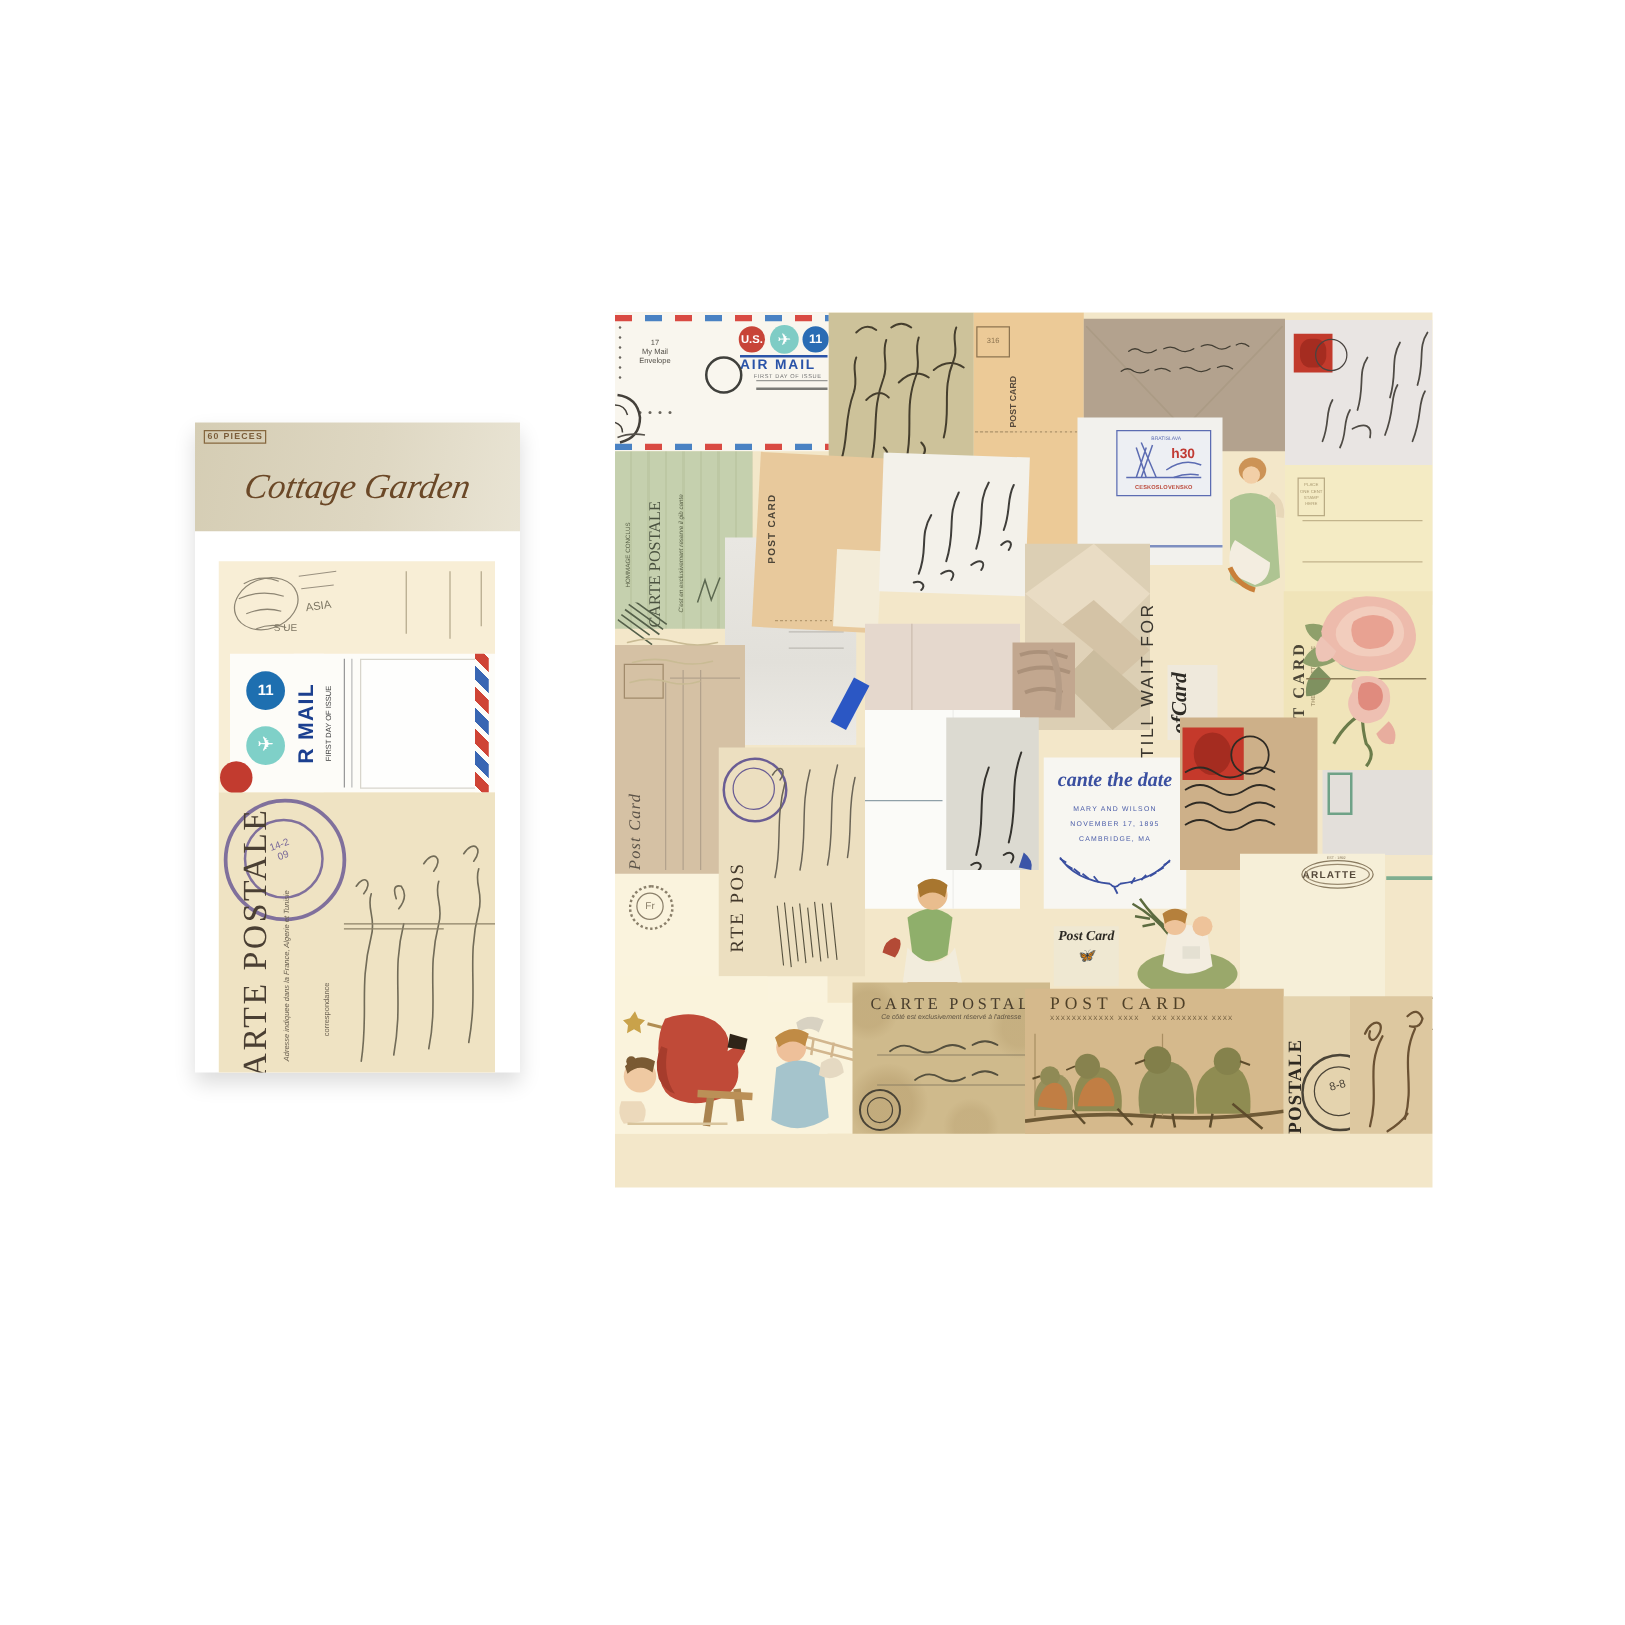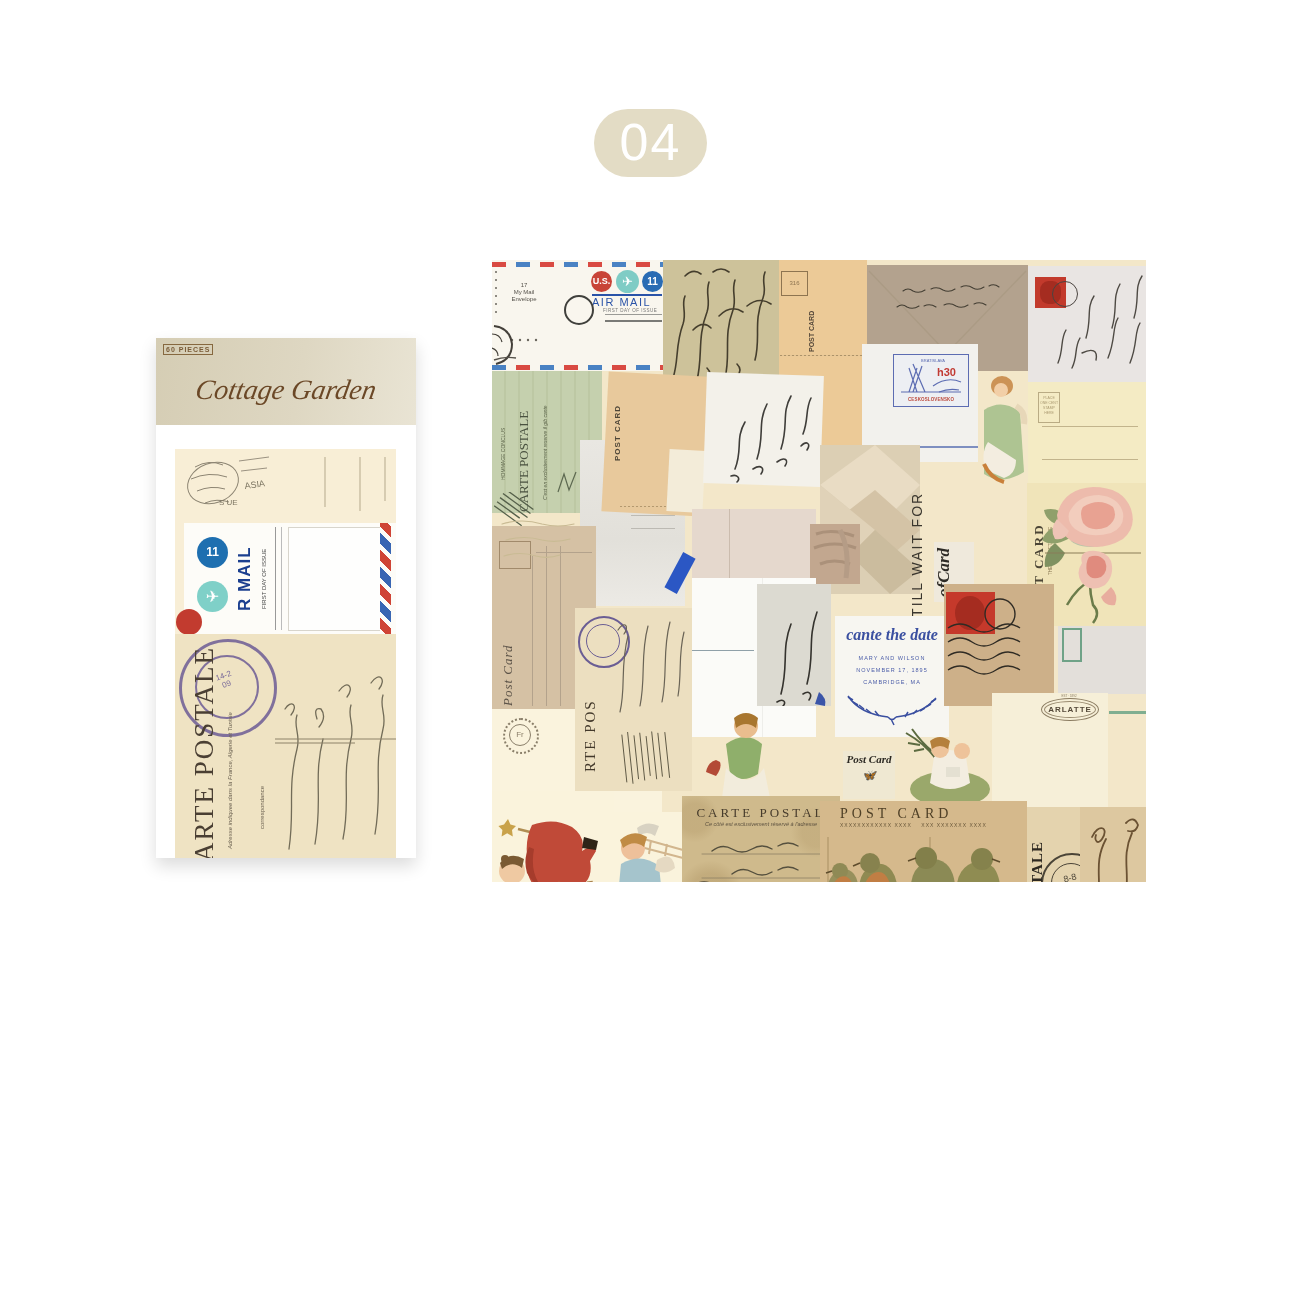--- a/index.html
+++ b/index.html
@@ -1,20 +1,19 @@
 <!DOCTYPE html>
 <html><head><meta charset="utf-8">
 <style>
 html,body{margin:0;padding:0;width:1300px;height:1300px;background:#ffffff;font-family:"Liberation Sans",sans-serif;overflow:hidden}
 .a{position:absolute}
 </style></head>
 <body>
 <div style="position:relative;width:1300px;height:1300px;overflow:hidden">
 
-<div class="a" style="left:594px;top:109px;width:113px;height:68px;border-radius:34px;background:#e3dcc5;color:#ffffff;font-size:52px;text-align:center;line-height:66px;letter-spacing:2px">04</div>
 
 <div class="a" id="pack" style="left:156px;top:338px;width:260px;height:520px;background:#ffffff;box-shadow:0 8px 16px rgba(0,0,0,0.14)">
 
   <div class="a" style="left:0;top:0;width:260px;height:87px;background:linear-gradient(100deg,#d5cdb4 0%,#ded7c2 55%,#e9e4d4 100%)">
 
     <div class="a" style="left:7px;top:6px;border:1px solid #86683f;color:#7a5c38;font-size:7px;font-weight:bold;padding:1px 2px;letter-spacing:1px">60 PIECES</div>
 
     <div class="a" style="left:0;top:36px;width:260px;text-align:center;font-family:'Liberation Serif',serif;font-style:italic;font-size:28px;color:#6b4827;transform:skewX(-10deg)">Cottage Garden</div>
   </div>
 
@@ -69,36 +68,36 @@
         <path d="M14,210 C20,170 12,150 22,110 C26,95 18,88 22,76 M10,70 C16,60 24,66 16,76"></path>
         <path d="M40,205 C48,160 38,140 48,100 M44,88 q8,-10 2,-18 q-8,-2 -4,10"></path>
         <path d="M68,200 C76,160 66,140 76,100 C80,85 72,78 76,66 M64,52 C72,40 80,48 72,58"></path>
         <path d="M100,195 C108,150 98,130 108,90 C112,75 104,68 108,56 M96,44 C104,32 112,40 104,50"></path>
       </g>
       <path d="M0,100 h121 M0,104 h80" stroke="#8d8268" stroke-width="1" fill="none"></path>
     </svg>
   </div>
 </div>
 
-<div class="a" id="collage" style="left:492px;top:260px;width:654px;height:622px;background:#f3e7c9;overflow:hidden">
+<div class="a" id="collage" style="left:492px;top:250px;width:654px;height:700px;background:#f3e7c9;overflow:hidden">
 
   <div class="a" style="left:0;top:0;width:171px;height:111px;background:#f9f6ee"></div>
 
   <div class="a" style="left:0;top:2px;width:171px;height:5px;background:repeating-linear-gradient(90deg,#d94a42 0 14px,#f9f6ee 14px 24px,#4a82c3 24px 38px,#f9f6ee 38px 48px)"></div>
 
   <div class="a" style="left:0;top:105px;width:171px;height:5px;background:repeating-linear-gradient(90deg,#4a82c3 0 14px,#f9f6ee 14px 24px,#d94a42 24px 38px,#f9f6ee 38px 48px)"></div>
 
   <div class="a" style="left:99px;top:11px;width:21px;height:21px;border-radius:50%;background:#c84438;color:#fff;font-size:9px;font-weight:bold;text-align:center;line-height:21px">U.S.</div>
 
   <div class="a" style="left:124px;top:10px;width:23px;height:23px;border-radius:50%;background:#7fccc5;color:#fff;font-size:13px;text-align:center;line-height:23px">✈</div>
 
   <div class="a" style="left:150px;top:11px;width:21px;height:21px;border-radius:50%;background:#2a6cb4;color:#fff;font-size:10px;font-weight:bold;text-align:center;line-height:21px">11</div>
 
   <div class="a" style="left:100px;top:34px;width:70px;height:1.5px;background:#2a53a8"></div>
-  <div class="a" style="left:100px;top:36px;width:72px;color:#2a53a8;font-size:11px;font-weight:normal;letter-spacing:1.5px">AIR MAIL</div>
+  <div class="a" style="left:100px;top:36px;width:72px;color:#2a53a8;font-size:11px;font-weight:bold;letter-spacing:1.5px">AIR MAIL</div>
 
   <div class="a" style="left:111px;top:48px;width:64px;color:#777;font-size:4.5px;letter-spacing:0.5px;white-space:nowrap">FIRST DAY OF ISSUE</div>
   <div class="a" style="left:113px;top:54px;width:57px;height:1px;background:#9a9a96"></div>
   <div class="a" style="left:113px;top:60px;width:57px;height:1.5px;background:#7a7a76"></div>
 
   <div class="a" style="left:72px;top:35px;width:26px;height:26px;border-radius:50%;border:2px solid #40403c"></div>
 
   <div class="a" style="left:14px;top:22px;width:36px;color:#55514a;font-size:6px;text-align:center;line-height:7px">17<br>My Mail<br>Envelope</div>
 
   <svg class="a" style="left:0;top:8px" width="60" height="100" viewBox="0 0 60 100">
@@ -350,21 +349,21 @@
       <circle cx="56" cy="30" r="15"></circle>
     </g>
   </svg>
 
   <div class="a" style="left:566px;top:366px;width:88px;height:68px;background:#e3dfda"></div>
   <div class="a" style="left:570px;top:368px;width:16px;height:30px;border:2px solid #6fa287"></div>
 
   <div class="a" style="left:617px;top:451px;width:37px;height:3px;background:#7fae90"></div>
 
   <div class="a" style="left:500px;top:433px;width:116px;height:116px;background:#f6efd8"></div>
-  <div class="a" style="left:549px;top:438px;width:56px;height:21px;border:1px solid #8a7b60;border-radius:50%;color:#55493a;font-size:8px;font-weight:bold;text-align:center;line-height:21px;letter-spacing:1px">ARLATTE</div>
+  <div class="a" style="left:549px;top:438px;width:56px;height:21px;border:1px solid #8a7b60;border-radius:50%;color:#55493a;font-size:8px;font-weight:bold;text-align:left;line-height:21px;letter-spacing:1px">ARLATTE</div>
   <div class="a" style="left:552px;top:441px;width:50px;height:15px;border:0.5px solid #9a8b70;border-radius:50%"></div>
   <div class="a" style="left:560px;top:434px;width:34px;text-align:center;color:#8a7b60;font-size:3px">EST · 1892</div>
 
   <div class="a" style="left:351px;top:491px;width:52px;height:48px;background:#efe8d2;color:#2c2923;font-family:'Liberation Serif',serif;font-style:italic;font-weight:bold;font-size:11px;text-align:center;line-height:16px">Post Card<br>🦋</div>
 
   <svg class="a" style="left:412px;top:467px" width="91" height="85" viewBox="0 0 91 85">
     <ellipse cx="46" cy="62" rx="40" ry="18" fill="#9aa86b"></ellipse>
         <path d="M2,6 q18,10 30,26 M8,2 q10,14 20,22 M4,16 l12,2 M10,24 l10,-2" stroke="#5c6b40" stroke-width="2" fill="none"></path>
     <path d="M30,30 Q46,16 62,30 L66,56 Q46,68 26,56 Z" fill="#f3ede0"></path>
     <circle cx="36" cy="22" r="9" fill="#eec39a"></circle>

